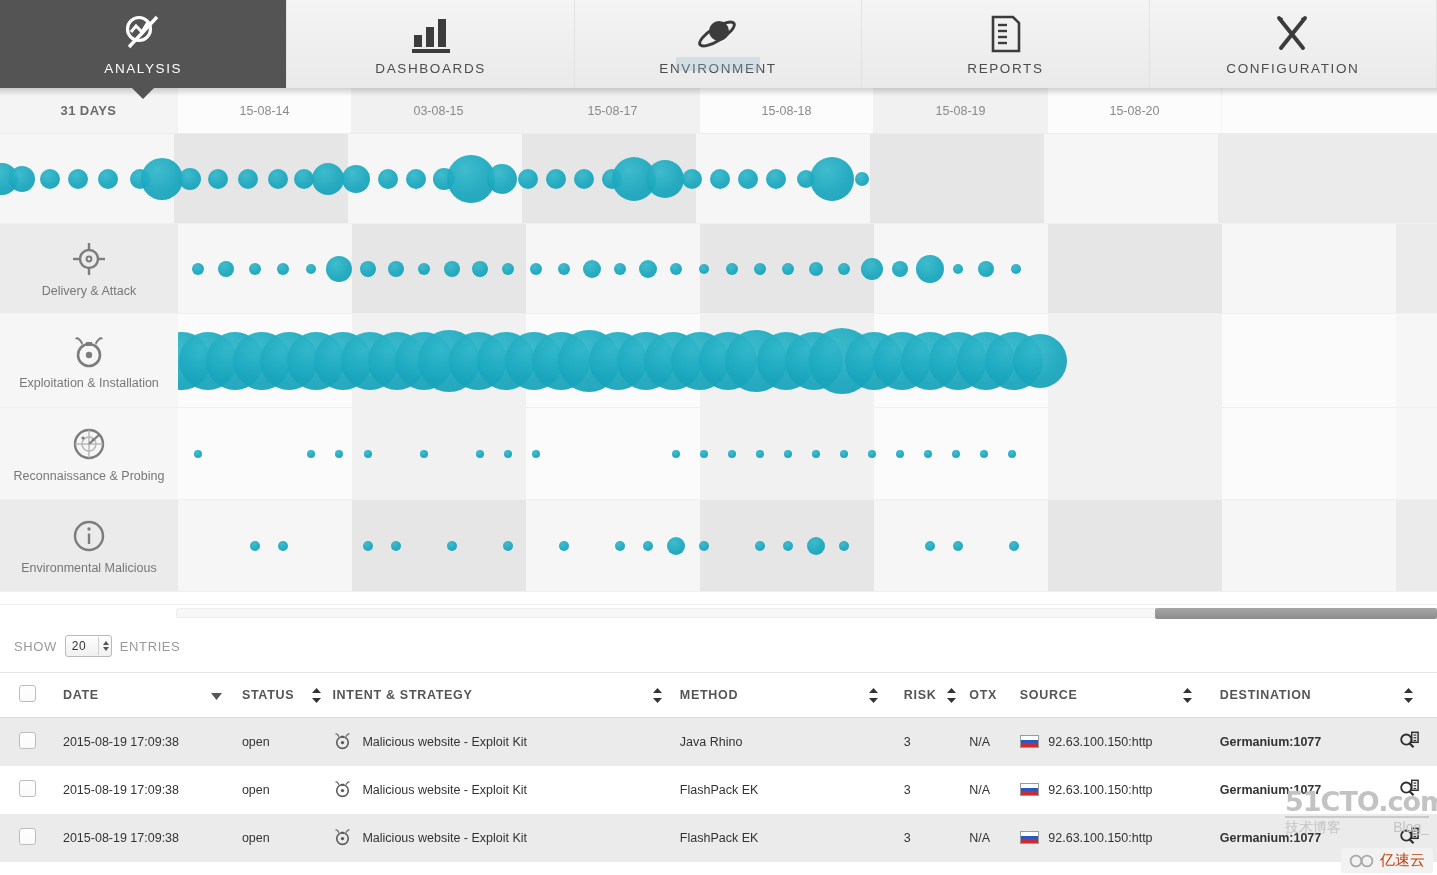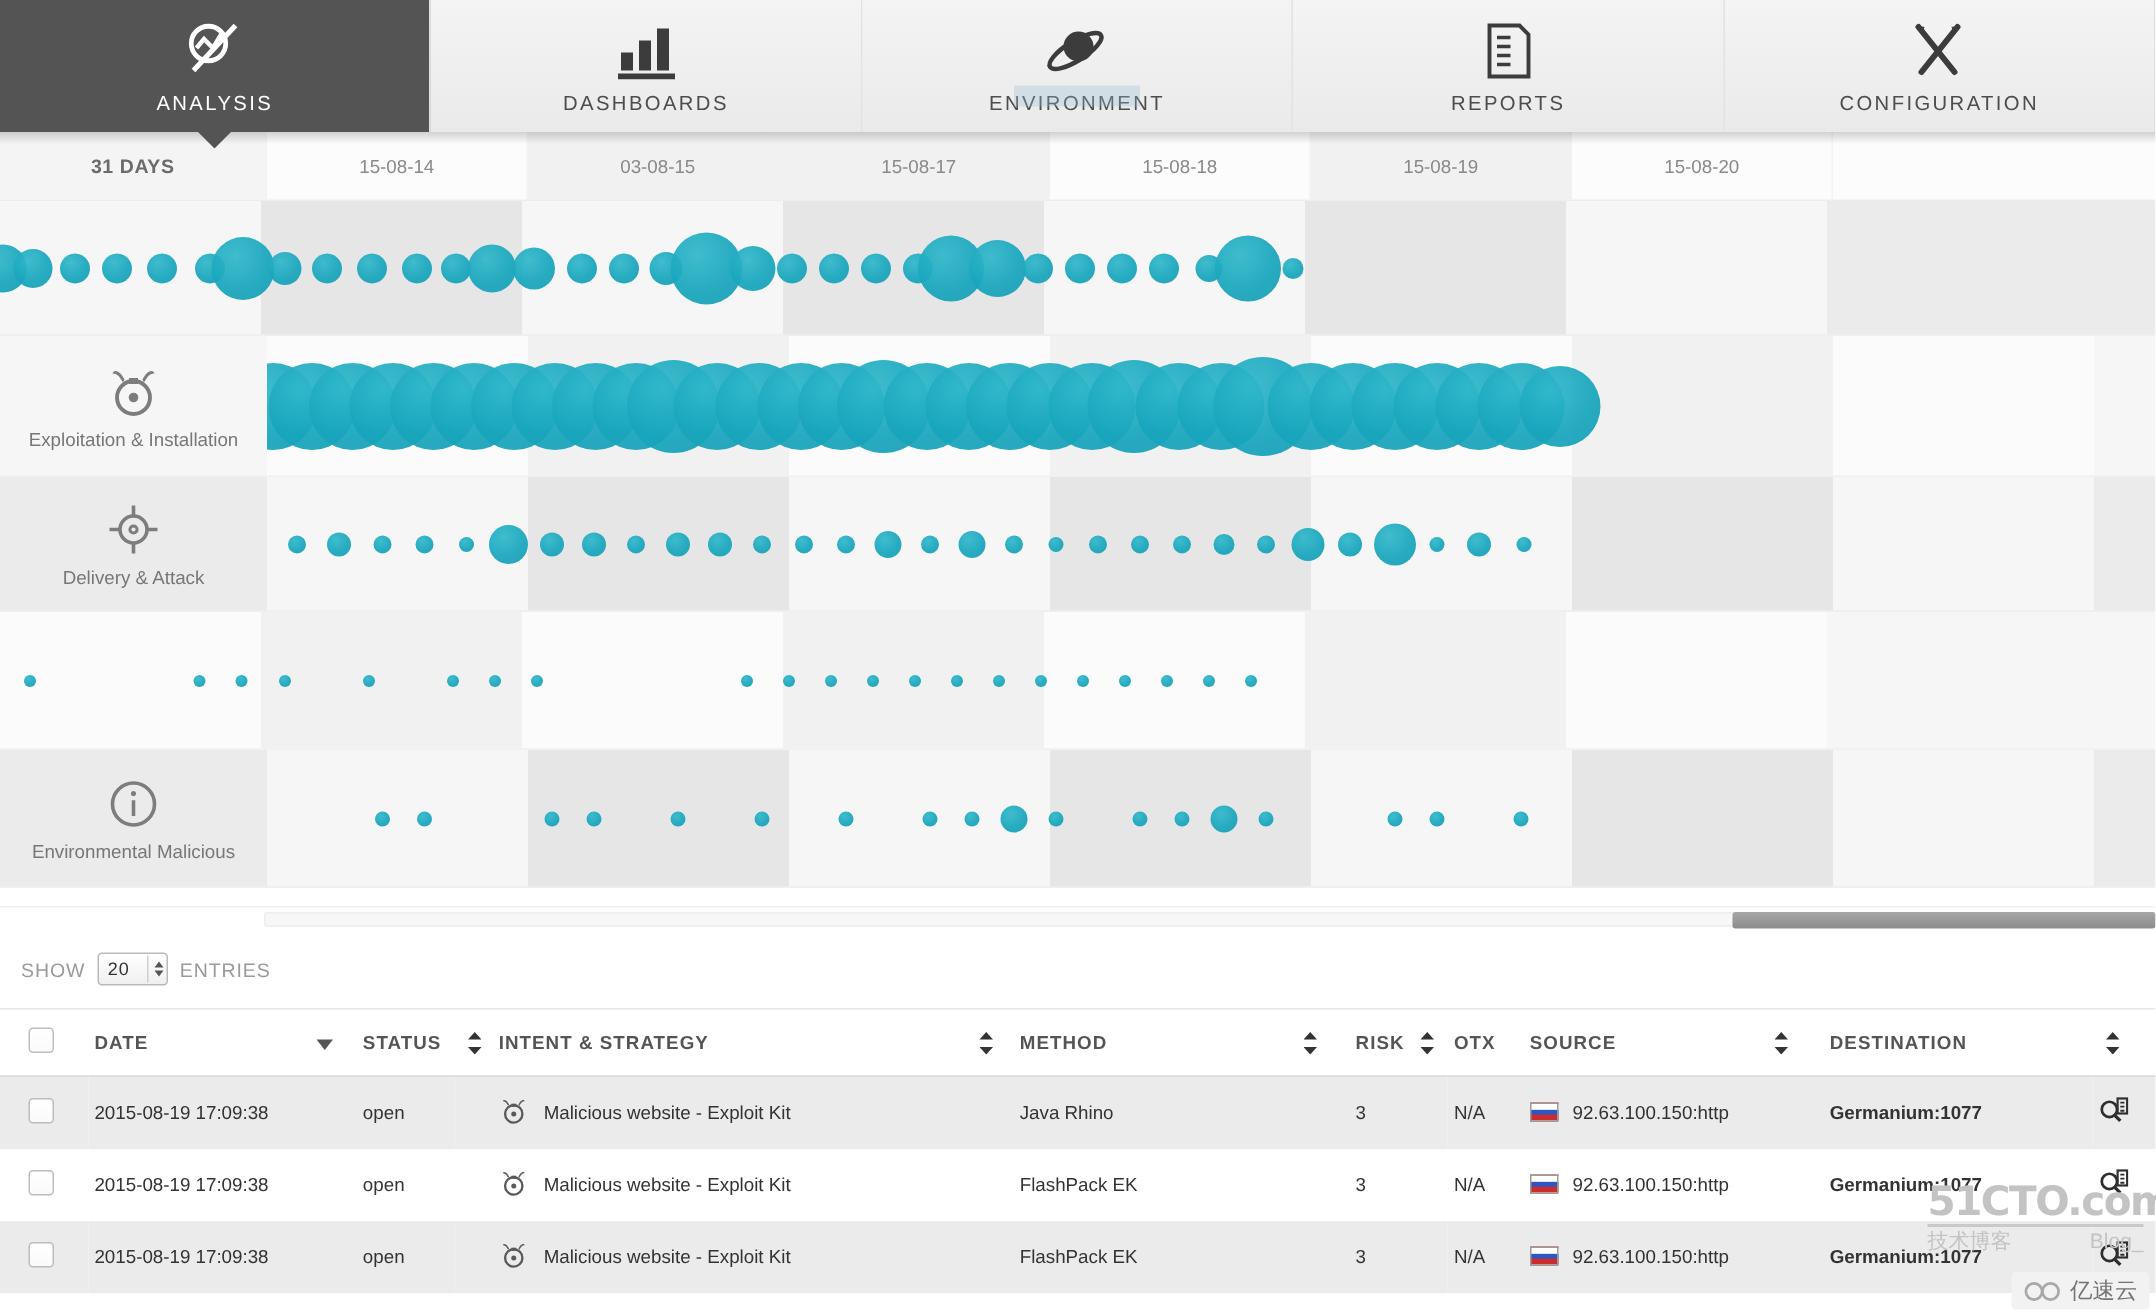--- a/index.html
+++ b/index.html
@@ -217,21 +217,21 @@
     border-bottom: 2px solid #c9c9c9; display: block; line-height: 28px;
   }
   .wm1 .sub {
     display: flex; justify-content: space-between; align-items: baseline;
     font-size: 14px; color: #c3c3c3; padding-top: 1px;
   }
   .wm2 {
     position: absolute; right: 4px; bottom: 2px;
     display: flex; align-items: center; gap: 5px;
     background: #f2f2f2; padding: 3px 8px; border-radius: 3px;
-    color: #737373; font-size: 15px; pointer-events: none; user-select: none;
+    color: #c2410c; font-size: 15px; pointer-events: none; user-select: none;
   }
   .wm2 svg { display: block; }
   .env-hl {
     position: absolute; width: 84px; height: 14px;
     background: rgba(150,190,210,0.30); pointer-events: none;
   }
 </style>
 </head>
 <body>
 
@@ -350,20 +350,77 @@
         <div class="bubble" style="width: 20px; height: 20px; left: 682px; top: 34.5px;"></div>
         <div class="bubble" style="width: 20px; height: 20px; left: 710px; top: 34.5px;"></div>
         <div class="bubble" style="width: 20px; height: 20px; left: 738px; top: 34.5px;"></div>
         <div class="bubble" style="width: 20px; height: 20px; left: 766px; top: 34.5px;"></div>
         <div class="bubble" style="width: 18px; height: 18px; left: 797px; top: 35.5px;"></div>
         <div class="bubble" style="width: 44px; height: 44px; left: 810px; top: 22.5px;"></div>
         <div class="bubble" style="width: 14px; height: 14px; left: 855px; top: 37.5px;"></div>
       </div>
   </div>
 
+  <div class="kc-row r2 odd">
+    <div class="kc-label">
+      <span class="lab-ico">
+        <svg width="40" height="40" viewBox="0 0 40 40">
+          <circle cx="20" cy="20" r="9" fill="none" stroke="#7d7d7d" stroke-width="2.4"></circle>
+          <circle cx="20" cy="20" r="2.4" fill="none" stroke="#7d7d7d" stroke-width="2"></circle>
+          <line x1="20" y1="4" x2="20" y2="11" stroke="#7d7d7d" stroke-width="2.4"></line>
+          <line x1="20" y1="29" x2="20" y2="36" stroke="#7d7d7d" stroke-width="2.4"></line>
+          <line x1="4" y1="20" x2="11" y2="20" stroke="#7d7d7d" stroke-width="2.4"></line>
+          <line x1="29" y1="20" x2="36" y2="20" stroke="#7d7d7d" stroke-width="2.4"></line>
+        </svg>
+      </span>
+      <span class="lab-txt">Delivery &amp; Attack</span>
+    </div>
+    <div class="kc-plot">
+      <div class="bands">
+        <div class="band lite" style="left:0px"></div>
+          <div class="band" style="left:174px"></div>
+        <div class="band lite" style="left:348px"></div>
+          <div class="band" style="left:522px"></div>
+        <div class="band lite" style="left:696px"></div>
+          <div class="band" style="left:870px"></div>
+        <div class="band lite" style="left:1044px"></div>
+      </div>
+    <div class="bubble" style="width: 12px; height: 12px; left: 14px; top: 38.5px;"></div>
+        <div class="bubble" style="width: 16px; height: 16px; left: 40px; top: 36.5px;"></div>
+        <div class="bubble" style="width: 12px; height: 12px; left: 71px; top: 38.5px;"></div>
+        <div class="bubble" style="width: 12px; height: 12px; left: 99px; top: 38.5px;"></div>
+        <div class="bubble" style="width: 10px; height: 10px; left: 128px; top: 39.5px;"></div>
+        <div class="bubble" style="width: 26px; height: 26px; left: 148px; top: 31.5px;"></div>
+        <div class="bubble" style="width: 16px; height: 16px; left: 182px; top: 36.5px;"></div>
+        <div class="bubble" style="width: 16px; height: 16px; left: 210px; top: 36.5px;"></div>
+        <div class="bubble" style="width: 12px; height: 12px; left: 240px; top: 38.5px;"></div>
+        <div class="bubble" style="width: 16px; height: 16px; left: 266px; top: 36.5px;"></div>
+        <div class="bubble" style="width: 16px; height: 16px; left: 294px; top: 36.5px;"></div>
+        <div class="bubble" style="width: 12px; height: 12px; left: 324px; top: 38.5px;"></div>
+        <div class="bubble" style="width: 12px; height: 12px; left: 352px; top: 38.5px;"></div>
+        <div class="bubble" style="width: 12px; height: 12px; left: 380px; top: 38.5px;"></div>
+        <div class="bubble" style="width: 18px; height: 18px; left: 405px; top: 35.5px;"></div>
+        <div class="bubble" style="width: 12px; height: 12px; left: 436px; top: 38.5px;"></div>
+        <div class="bubble" style="width: 18px; height: 18px; left: 461px; top: 35.5px;"></div>
+        <div class="bubble" style="width: 12px; height: 12px; left: 492px; top: 38.5px;"></div>
+        <div class="bubble" style="width: 10px; height: 10px; left: 521px; top: 39.5px;"></div>
+        <div class="bubble" style="width: 12px; height: 12px; left: 548px; top: 38.5px;"></div>
+        <div class="bubble" style="width: 12px; height: 12px; left: 576px; top: 38.5px;"></div>
+        <div class="bubble" style="width: 12px; height: 12px; left: 604px; top: 38.5px;"></div>
+        <div class="bubble" style="width: 14px; height: 14px; left: 631px; top: 37.5px;"></div>
+        <div class="bubble" style="width: 12px; height: 12px; left: 660px; top: 38.5px;"></div>
+        <div class="bubble" style="width: 22px; height: 22px; left: 683px; top: 33.5px;"></div>
+        <div class="bubble" style="width: 16px; height: 16px; left: 714px; top: 36.5px;"></div>
+        <div class="bubble" style="width: 28px; height: 28px; left: 738px; top: 30.5px;"></div>
+        <div class="bubble" style="width: 10px; height: 10px; left: 775px; top: 39.5px;"></div>
+        <div class="bubble" style="width: 16px; height: 16px; left: 800px; top: 36.5px;"></div>
+        <div class="bubble" style="width: 10px; height: 10px; left: 833px; top: 39.5px;"></div>
+      </div>
+  </div>
+
   <div class="kc-row r1 even">
     <div class="kc-label">
       <span class="lab-ico">
         <svg width="40" height="40" viewBox="0 0 40 40">
           <circle cx="20" cy="24" r="11" fill="none" stroke="#7d7d7d" stroke-width="2.6"></circle>
           <circle cx="20" cy="24" r="3.2" fill="#7d7d7d"></circle>
           <path d="M14 12 C11 6 7 5 6 8 C10 8 11 11 13 14 Z" fill="#7d7d7d"></path>
           <path d="M26 12 C29 6 33 5 34 8 C30 8 29 11 27 14 Z" fill="#7d7d7d"></path>
           <rect x="17" y="11" width="6" height="4" fill="#7d7d7d"></rect>
         </svg>
@@ -408,78 +465,35 @@
         <div class="bubble" style="width: 58px; height: 58px; left: 667px; top: 17.5px;"></div>
         <div class="bubble" style="width: 58px; height: 58px; left: 695px; top: 17.5px;"></div>
         <div class="bubble" style="width: 58px; height: 58px; left: 723px; top: 17.5px;"></div>
         <div class="bubble" style="width: 58px; height: 58px; left: 751px; top: 17.5px;"></div>
         <div class="bubble" style="width: 58px; height: 58px; left: 779px; top: 17.5px;"></div>
         <div class="bubble" style="width: 58px; height: 58px; left: 807px; top: 17.5px;"></div>
         <div class="bubble" style="width: 54px; height: 54px; left: 835px; top: 19.5px;"></div>
       </div>
   </div>
 
-  <div class="kc-row r2 odd">
+  <div class="kc-row r3 even">
     <div class="kc-label">
       <span class="lab-ico">
         <svg width="40" height="40" viewBox="0 0 40 40">
-          <circle cx="20" cy="20" r="9" fill="none" stroke="#7d7d7d" stroke-width="2.4"></circle>
-          <circle cx="20" cy="20" r="2.4" fill="none" stroke="#7d7d7d" stroke-width="2"></circle>
-          <line x1="20" y1="4" x2="20" y2="11" stroke="#7d7d7d" stroke-width="2.4"></line>
-          <line x1="20" y1="29" x2="20" y2="36" stroke="#7d7d7d" stroke-width="2.4"></line>
-          <line x1="4" y1="20" x2="11" y2="20" stroke="#7d7d7d" stroke-width="2.4"></line>
-          <line x1="29" y1="20" x2="36" y2="20" stroke="#7d7d7d" stroke-width="2.4"></line>
+          <circle cx="20" cy="20" r="14" fill="none" stroke="#7d7d7d" stroke-width="2.4"></circle>
+          <circle cx="20" cy="20" r="7" fill="none" stroke="#b5b5b5" stroke-width="1.4"></circle>
+          <line x1="6" y1="20" x2="34" y2="20" stroke="#b5b5b5" stroke-width="1.4"></line>
+          <line x1="20" y1="6" x2="20" y2="34" stroke="#b5b5b5" stroke-width="1.4"></line>
+          <line x1="20" y1="20" x2="31" y2="10" stroke="#7d7d7d" stroke-width="2.2"></line>
+          <circle cx="14" cy="14" r="1.6" fill="#7d7d7d"></circle>
+          <circle cx="24" cy="16" r="1.4" fill="#7d7d7d"></circle>
         </svg>
       </span>
-      <span class="lab-txt">Delivery &amp; Attack</span>
+      <span class="lab-txt">Reconnaissance &amp; Probing</span>
     </div>
-    <div class="kc-plot">
-      <div class="bands">
-        <div class="band lite" style="left:0px"></div>
-          <div class="band" style="left:174px"></div>
-        <div class="band lite" style="left:348px"></div>
-          <div class="band" style="left:522px"></div>
-        <div class="band lite" style="left:696px"></div>
-          <div class="band" style="left:870px"></div>
-        <div class="band lite" style="left:1044px"></div>
-      </div>
-    <div class="bubble" style="width: 12px; height: 12px; left: 14px; top: 38.5px;"></div>
-        <div class="bubble" style="width: 16px; height: 16px; left: 40px; top: 36.5px;"></div>
-        <div class="bubble" style="width: 12px; height: 12px; left: 71px; top: 38.5px;"></div>
-        <div class="bubble" style="width: 12px; height: 12px; left: 99px; top: 38.5px;"></div>
-        <div class="bubble" style="width: 10px; height: 10px; left: 128px; top: 39.5px;"></div>
-        <div class="bubble" style="width: 26px; height: 26px; left: 148px; top: 31.5px;"></div>
-        <div class="bubble" style="width: 16px; height: 16px; left: 182px; top: 36.5px;"></div>
-        <div class="bubble" style="width: 16px; height: 16px; left: 210px; top: 36.5px;"></div>
-        <div class="bubble" style="width: 12px; height: 12px; left: 240px; top: 38.5px;"></div>
-        <div class="bubble" style="width: 16px; height: 16px; left: 266px; top: 36.5px;"></div>
-        <div class="bubble" style="width: 16px; height: 16px; left: 294px; top: 36.5px;"></div>
-        <div class="bubble" style="width: 12px; height: 12px; left: 324px; top: 38.5px;"></div>
-        <div class="bubble" style="width: 12px; height: 12px; left: 352px; top: 38.5px;"></div>
-        <div class="bubble" style="width: 12px; height: 12px; left: 380px; top: 38.5px;"></div>
-        <div class="bubble" style="width: 18px; height: 18px; left: 405px; top: 35.5px;"></div>
-        <div class="bubble" style="width: 12px; height: 12px; left: 436px; top: 38.5px;"></div>
-        <div class="bubble" style="width: 18px; height: 18px; left: 461px; top: 35.5px;"></div>
-        <div class="bubble" style="width: 12px; height: 12px; left: 492px; top: 38.5px;"></div>
-        <div class="bubble" style="width: 10px; height: 10px; left: 521px; top: 39.5px;"></div>
-        <div class="bubble" style="width: 12px; height: 12px; left: 548px; top: 38.5px;"></div>
-        <div class="bubble" style="width: 12px; height: 12px; left: 576px; top: 38.5px;"></div>
-        <div class="bubble" style="width: 12px; height: 12px; left: 604px; top: 38.5px;"></div>
-        <div class="bubble" style="width: 14px; height: 14px; left: 631px; top: 37.5px;"></div>
-        <div class="bubble" style="width: 12px; height: 12px; left: 660px; top: 38.5px;"></div>
-        <div class="bubble" style="width: 22px; height: 22px; left: 683px; top: 33.5px;"></div>
-        <div class="bubble" style="width: 16px; height: 16px; left: 714px; top: 36.5px;"></div>
-        <div class="bubble" style="width: 28px; height: 28px; left: 738px; top: 30.5px;"></div>
-        <div class="bubble" style="width: 10px; height: 10px; left: 775px; top: 39.5px;"></div>
-        <div class="bubble" style="width: 16px; height: 16px; left: 800px; top: 36.5px;"></div>
-        <div class="bubble" style="width: 10px; height: 10px; left: 833px; top: 39.5px;"></div>
-      </div>
-  </div>
-
-  <div class="kc-row r3 even">
     <div class="kc-plot">
       <div class="bands">
         <div class="band lite" style="left:0px"></div>
           <div class="band" style="left:174px"></div>
         <div class="band lite" style="left:348px"></div>
           <div class="band" style="left:522px"></div>
         <div class="band lite" style="left:696px"></div>
           <div class="band" style="left:870px"></div>
         <div class="band lite" style="left:1044px"></div>
       </div>

